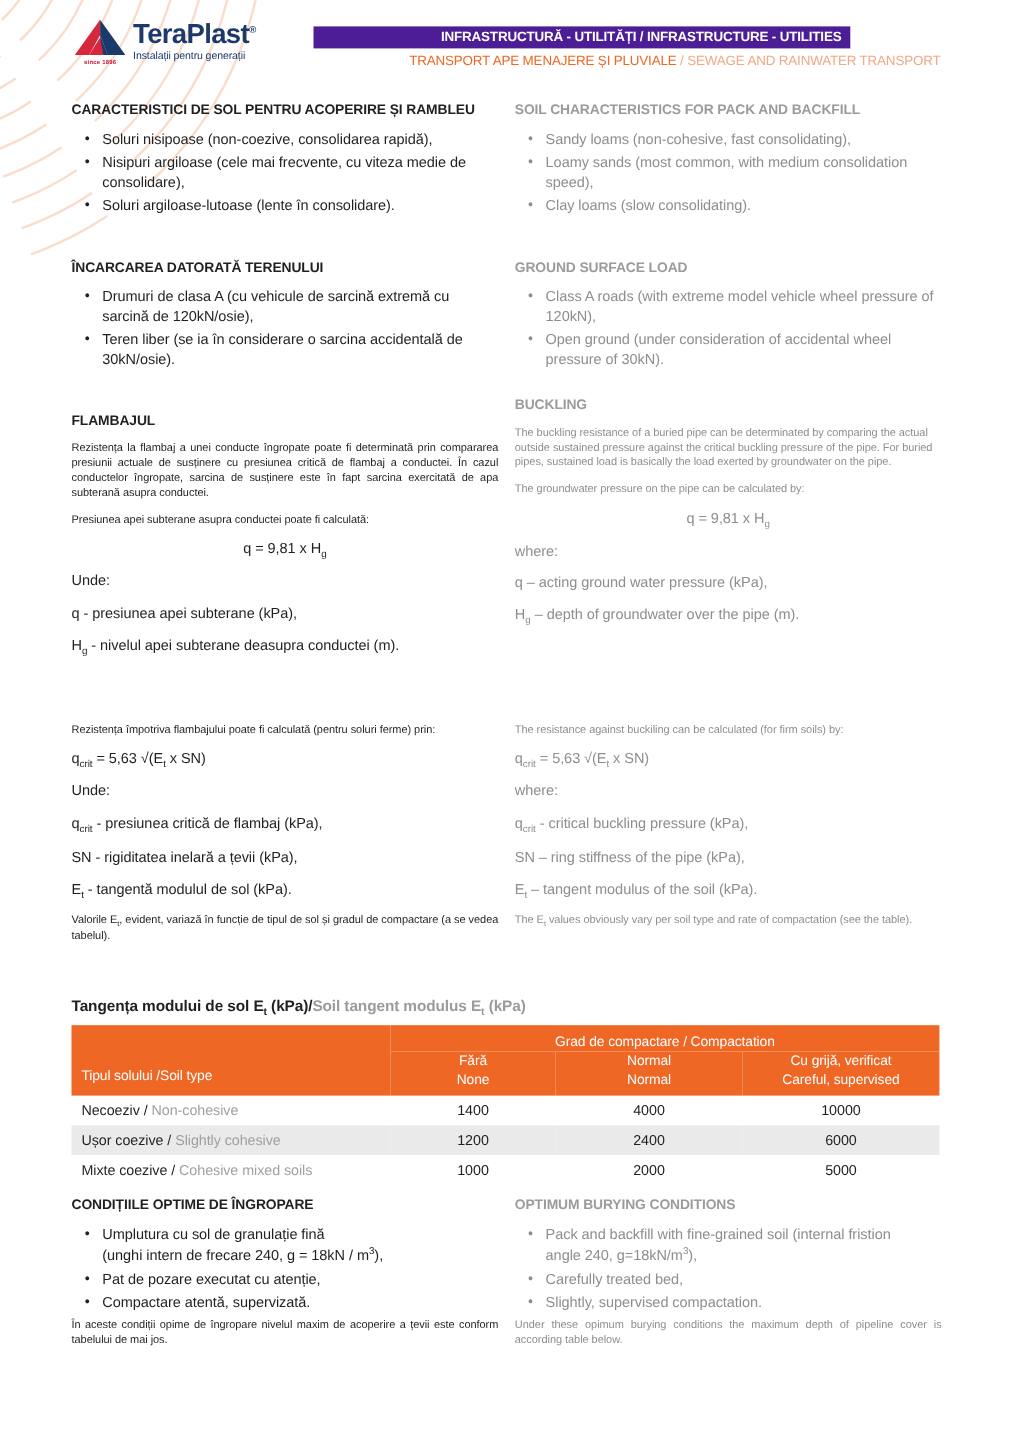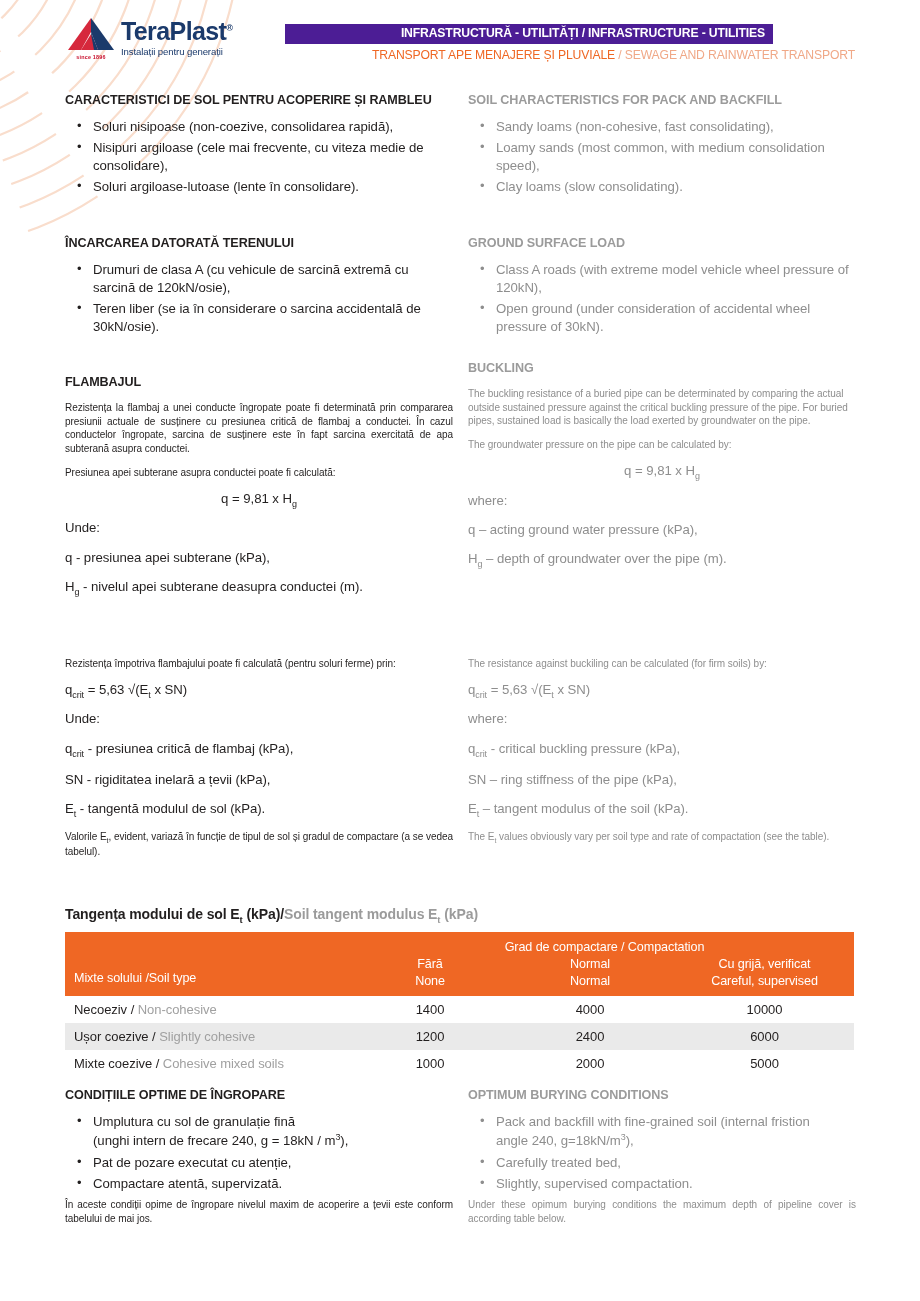--- a/index.html
+++ b/index.html
@@ -372,21 +372,21 @@
       <p class="line">SN – ring stiffness of the pipe (kPa),</p>
       <p class="line"><span>E</span><sub>t</sub><span> –  tangent modulus of the soil (kPa).</span></p>
       <p class="para"><span>The E</span><sub>t</sub><span> values obviously vary per soil type and rate of compactation (see the table).</span></p>
     </div>
 
     <div id="table-caption"><span>Tangența modului de sol E</span><sub>t</sub><span> (kPa)/</span><span class="en-cap"><span>Soil tangent modulus E</span><sub>t</sub><span> (kPa)</span></span></div>
 
     <table id="soil-table">
       <thead>
         <tr>
-          <th rowspan="2" class="soiltype-head" style="width:290px;">Mixte solului /Soil type</th>
+          <th rowspan="2" class="soiltype-head" style="width:290px;">Tipul solului /Soil type</th>
           <th colspan="3" class="grp-head">Grad de compactare / Compactation</th>
         </tr>
         <tr>
           <th class="sub-head" style="width:150px;">
             <div>Fără</div>
             <div>None</div>
           </th>
           <th class="sub-head" style="width:170px;">
             <div>Normal</div>
             <div>Normal</div>

